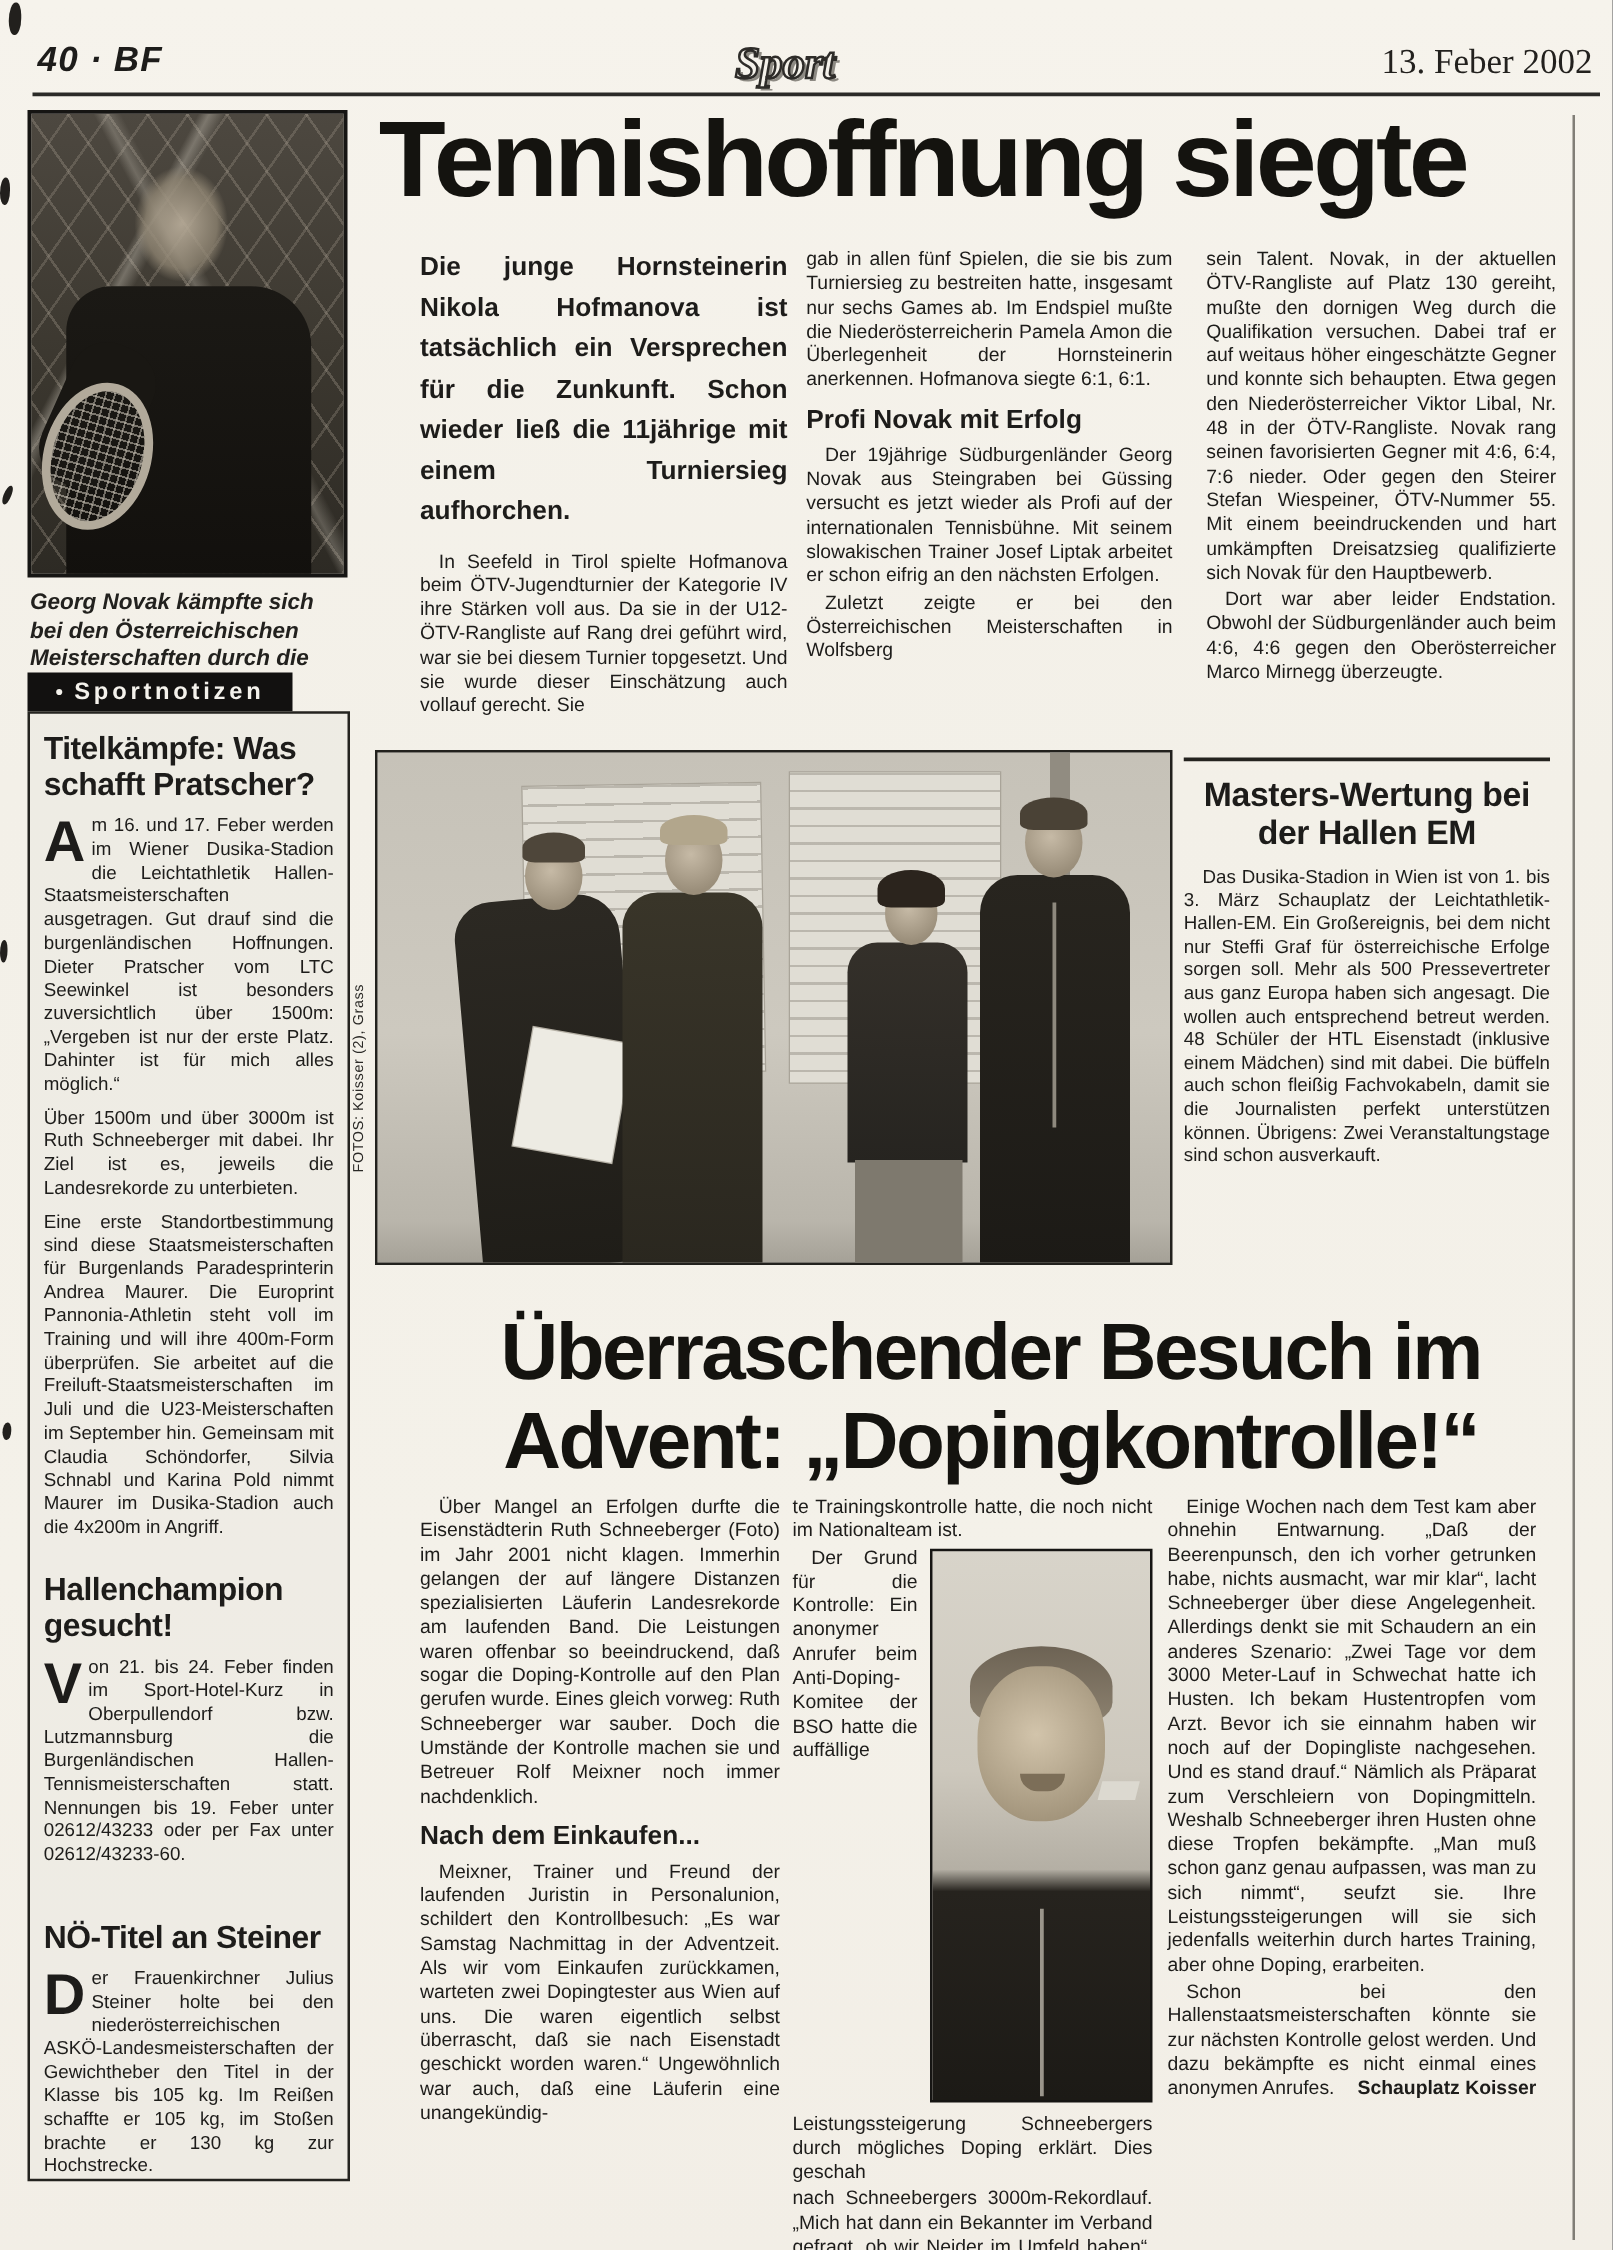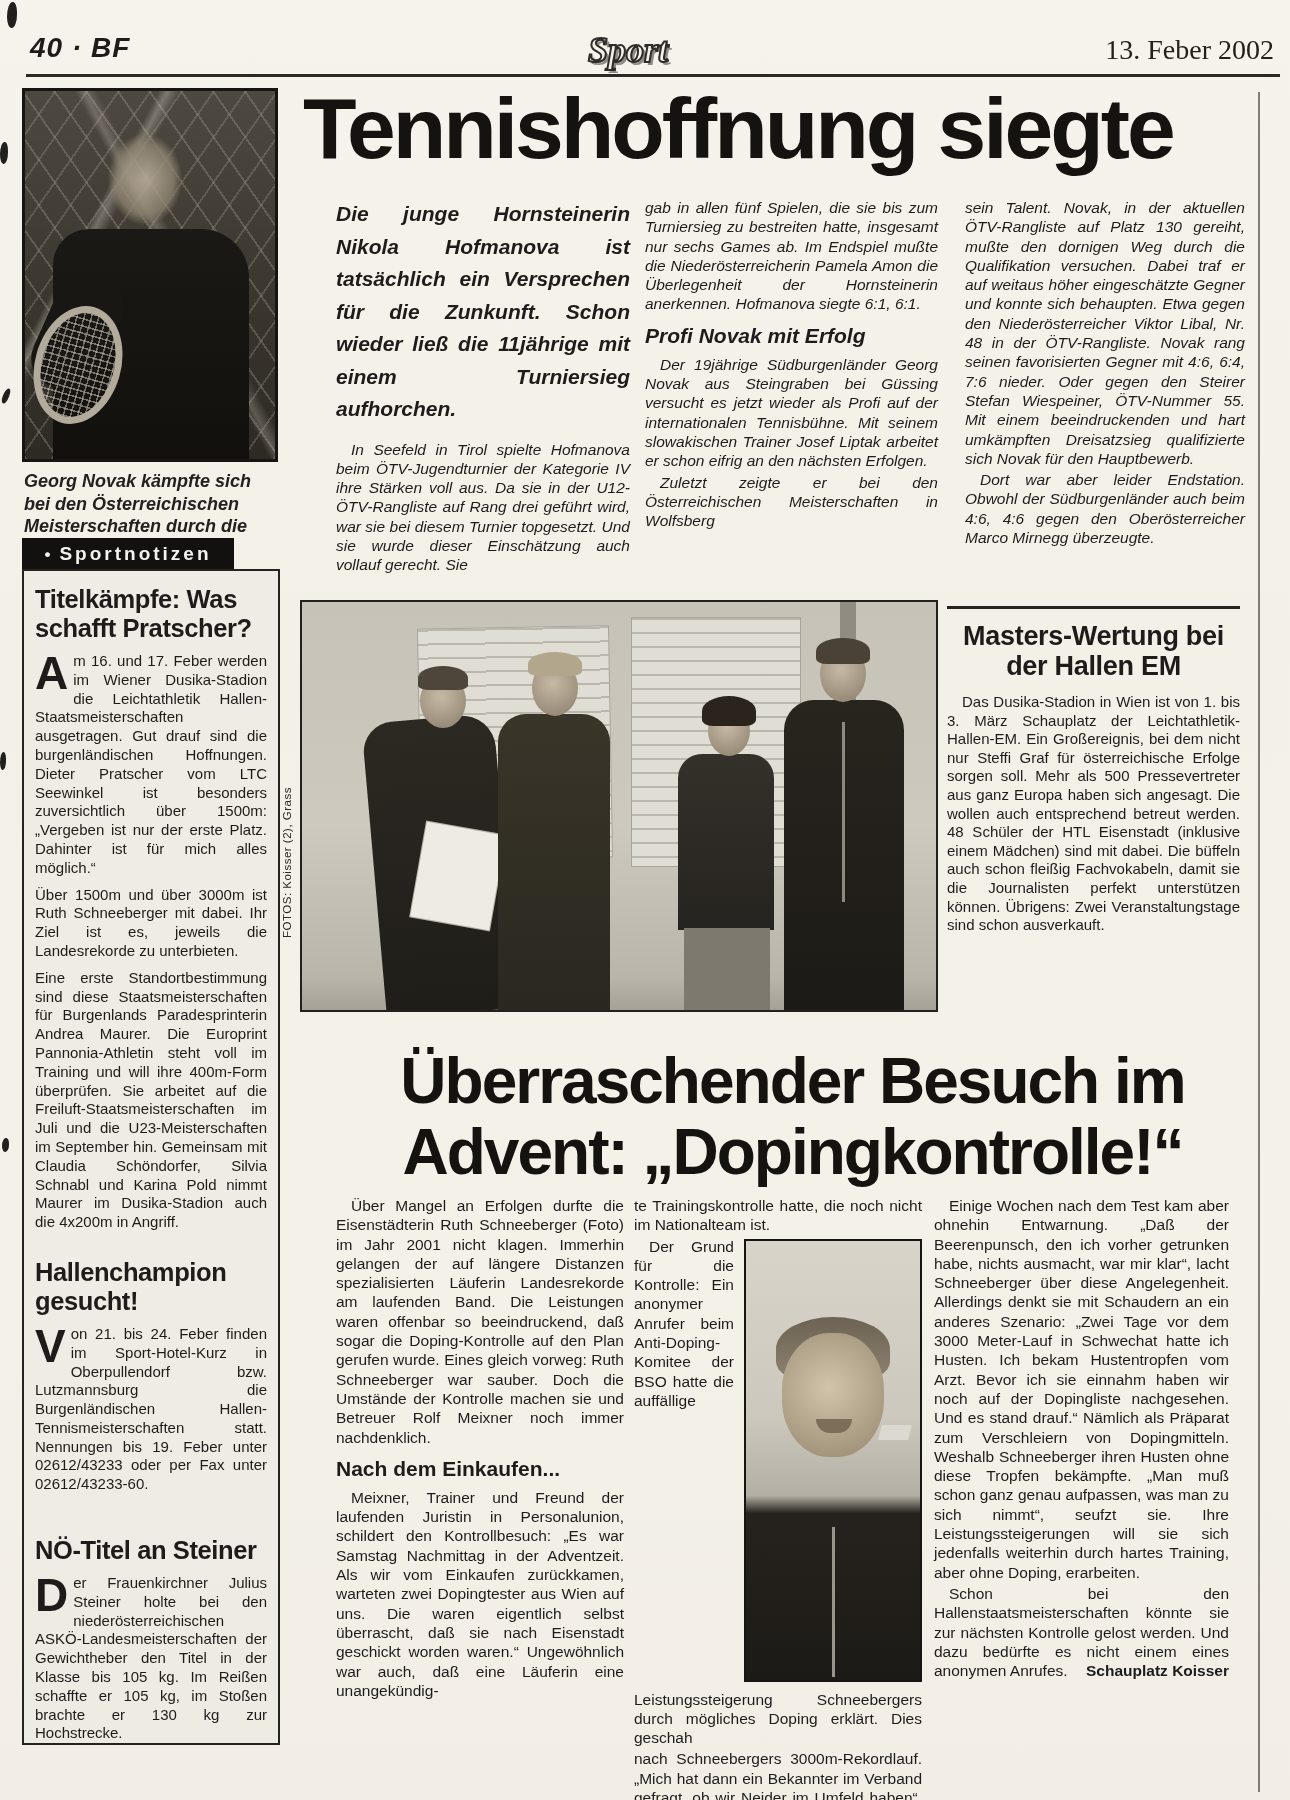--- a/index.html
+++ b/index.html
@@ -41,21 +41,21 @@
     padding:8px 11px 0 11px;background:rgba(232,230,224,.45);overflow:hidden;}
   .notizen-h{font-size:25.5px;font-weight:bold;line-height:29px;letter-spacing:-.4px;margin:6px 0 9px 0;}
   .notizen-h.space{margin-top:26px;}
   .notizen-h.space2{margin-top:42px;}
   .notizen-p{font-size:15px;line-height:18.8px;text-align:justify;margin:0 0 8px 0;}
   .dropcap{float:left;font-size:46px;line-height:36px;font-weight:bold;padding:3px 5px 0 0;}
   
   .tennis-headline{position:absolute;left:303px;top:82px;font-size:86px;font-weight:bold;letter-spacing:-3px;
     line-height:92px;white-space:nowrap;color:#14130f;transform:scaleX(1.02);transform-origin:left;}
   .tennis-cols{position:absolute;left:336px;top:198px;width:909px;height:398px;}
-  .tcol{position:absolute;top:0;font-style:italic;}
+  .tcol{position:absolute;top:0;}
   .tcol1{left:0;width:294px;}
   .tcol2{left:309px;width:293px;}
   .tcol3{left:629px;width:280px;}
   .lead{font-size:21px;line-height:32.5px;font-weight:bold;text-align:justify;margin:0 0 14px 0;}
   .body{font-size:15.5px;line-height:19.3px;text-align:justify;margin:0 0 2px 0;}
   .indent{text-indent:15px;}
   .subhead{font-size:21px;font-weight:bold;text-align:left;margin:10px 0 7px 0;}
   
   .group-photo{position:absolute;left:300px;top:600px;width:638px;height:412px;border:2px solid #22211d;box-sizing:border-box;
     background:linear-gradient(180deg,#c6c2b8 0%,#cdc9bf 55%,#b9b5ab 92%,#a5a197 100%);overflow:hidden;}
@@ -196,17 +196,17 @@
         <div class="s-head"></div>
         <div class="s-smile"></div>
         <div class="s-zip"></div>
         <div class="s-nb"></div>
       </div>
       <p class="body indent">Der Grund für die Kontrolle: Ein anonymer Anrufer beim Anti-Doping-Komitee der BSO hatte die auffällige Leistungssteigerung Schneebergers durch mögliches Doping erklärt. Dies geschah</p>
       <p class="body">nach Schneebergers 3000m-Rekordlauf. „Mich hat dann ein Bekannter im Verband gefragt, ob wir Neider im Umfeld haben“, erzählt Meixner. „Und ein Insider war der Anrufer auch. Denn wer sonst ruft schon direkt beim Anti-Doping-Komitee an?“</p>
     </div>
     <div class="dcol dcol3">
       <p class="body indent">Einige Wochen nach dem Test kam aber ohnehin Entwarnung. „Daß der Beerenpunsch, den ich vorher getrunken habe, nichts ausmacht, war mir klar“, lacht Schneeberger über diese Angelegenheit. Allerdings denkt sie mit Schaudern an ein anderes Szenario: „Zwei Tage vor dem 3000 Meter-Lauf in Schwechat hatte ich Husten. Ich bekam Hustentropfen vom Arzt. Bevor ich sie einnahm haben wir noch auf der Dopingliste nachgesehen. Und es stand drauf.“ Nämlich als Präparat zum Verschleiern von Dopingmitteln. Weshalb Schneeberger ihren Husten ohne diese Tropfen bekämpfte. „Man muß schon ganz genau aufpassen, was man zu sich nimmt“, seufzt sie. Ihre Leistungssteigerungen will sie sich jedenfalls weiterhin durch hartes Training, aber ohne Doping, erarbeiten.</p>
-      <p class="body indent"><span>Schon bei den Hallenstaatsmeisterschaften könnte sie zur nächsten Kontrolle gelost werden. Und dazu bedürfte es nicht einem eines anonymen Anrufes.</span> <span class="byline">Schauplatz Koisser</span></p>
+      <p class="body indent"><span>Schon bei den Hallenstaatsmeisterschaften könnte sie zur nächsten Kontrolle gelost werden. Und dazu bekämpfte es nicht einmal eines anonymen Anrufes.</span> <span class="byline">Schauplatz Koisser</span></p>
     </div>
   </div>
 
 </div>
 
 </body></html>

